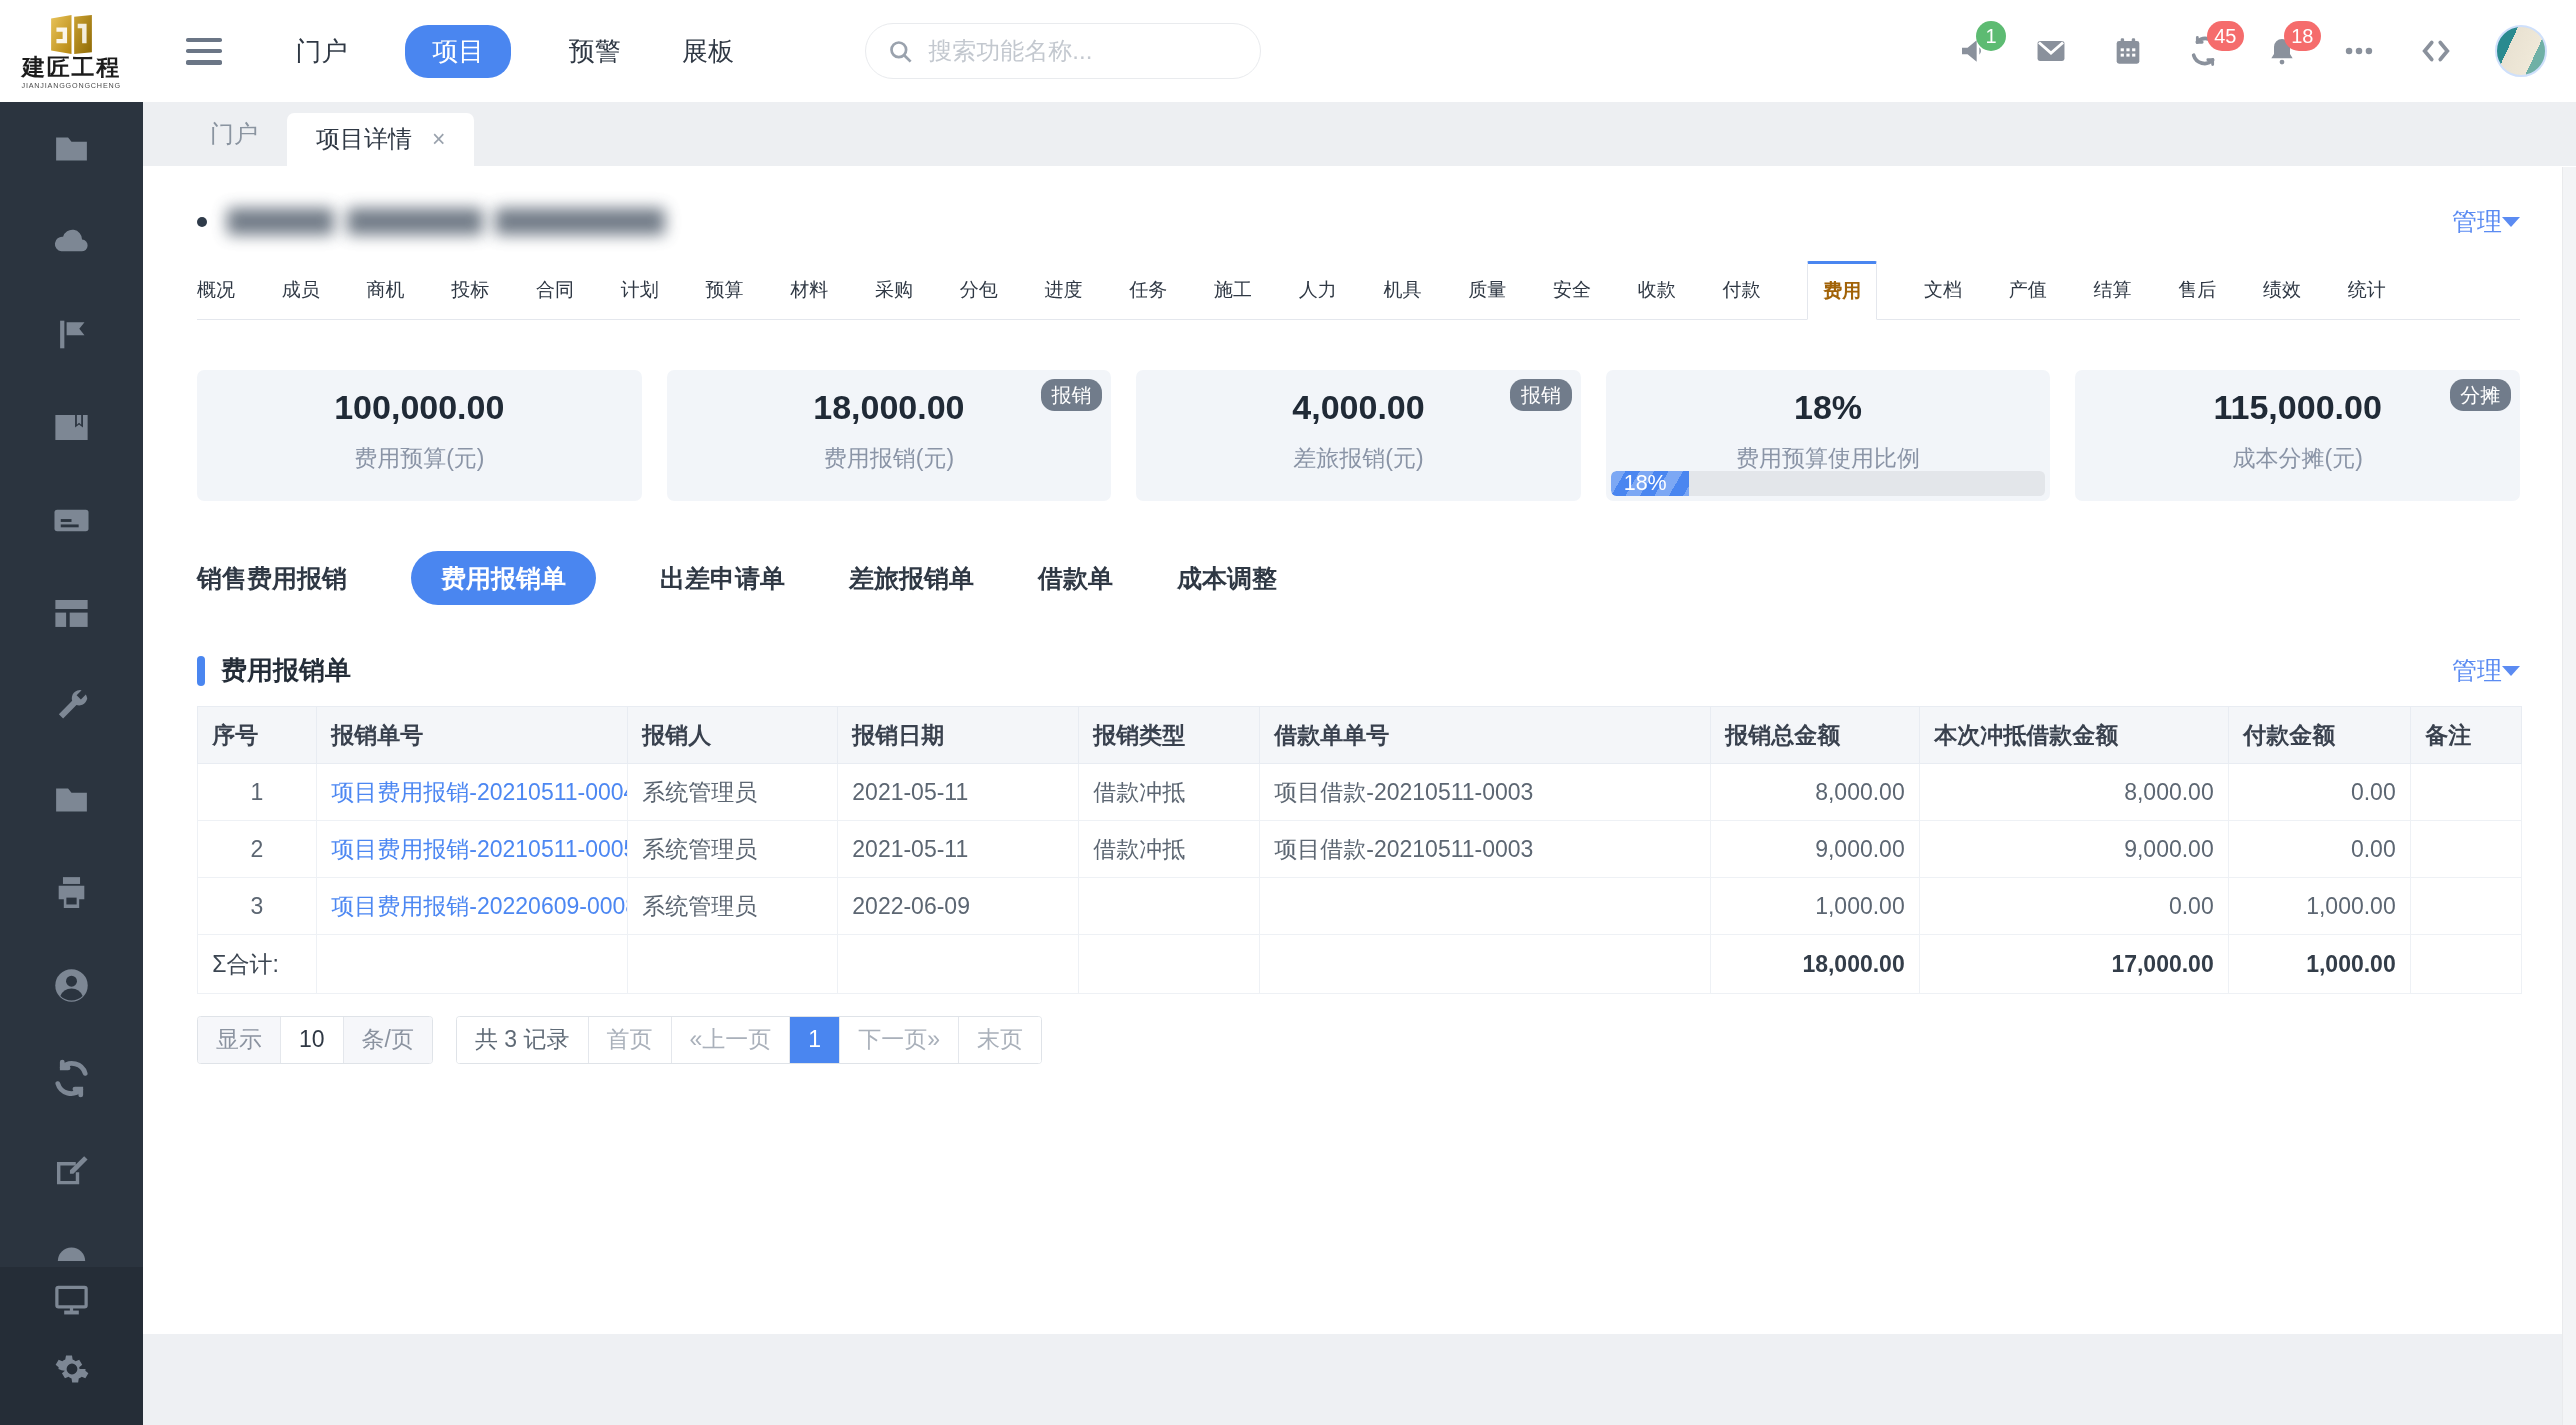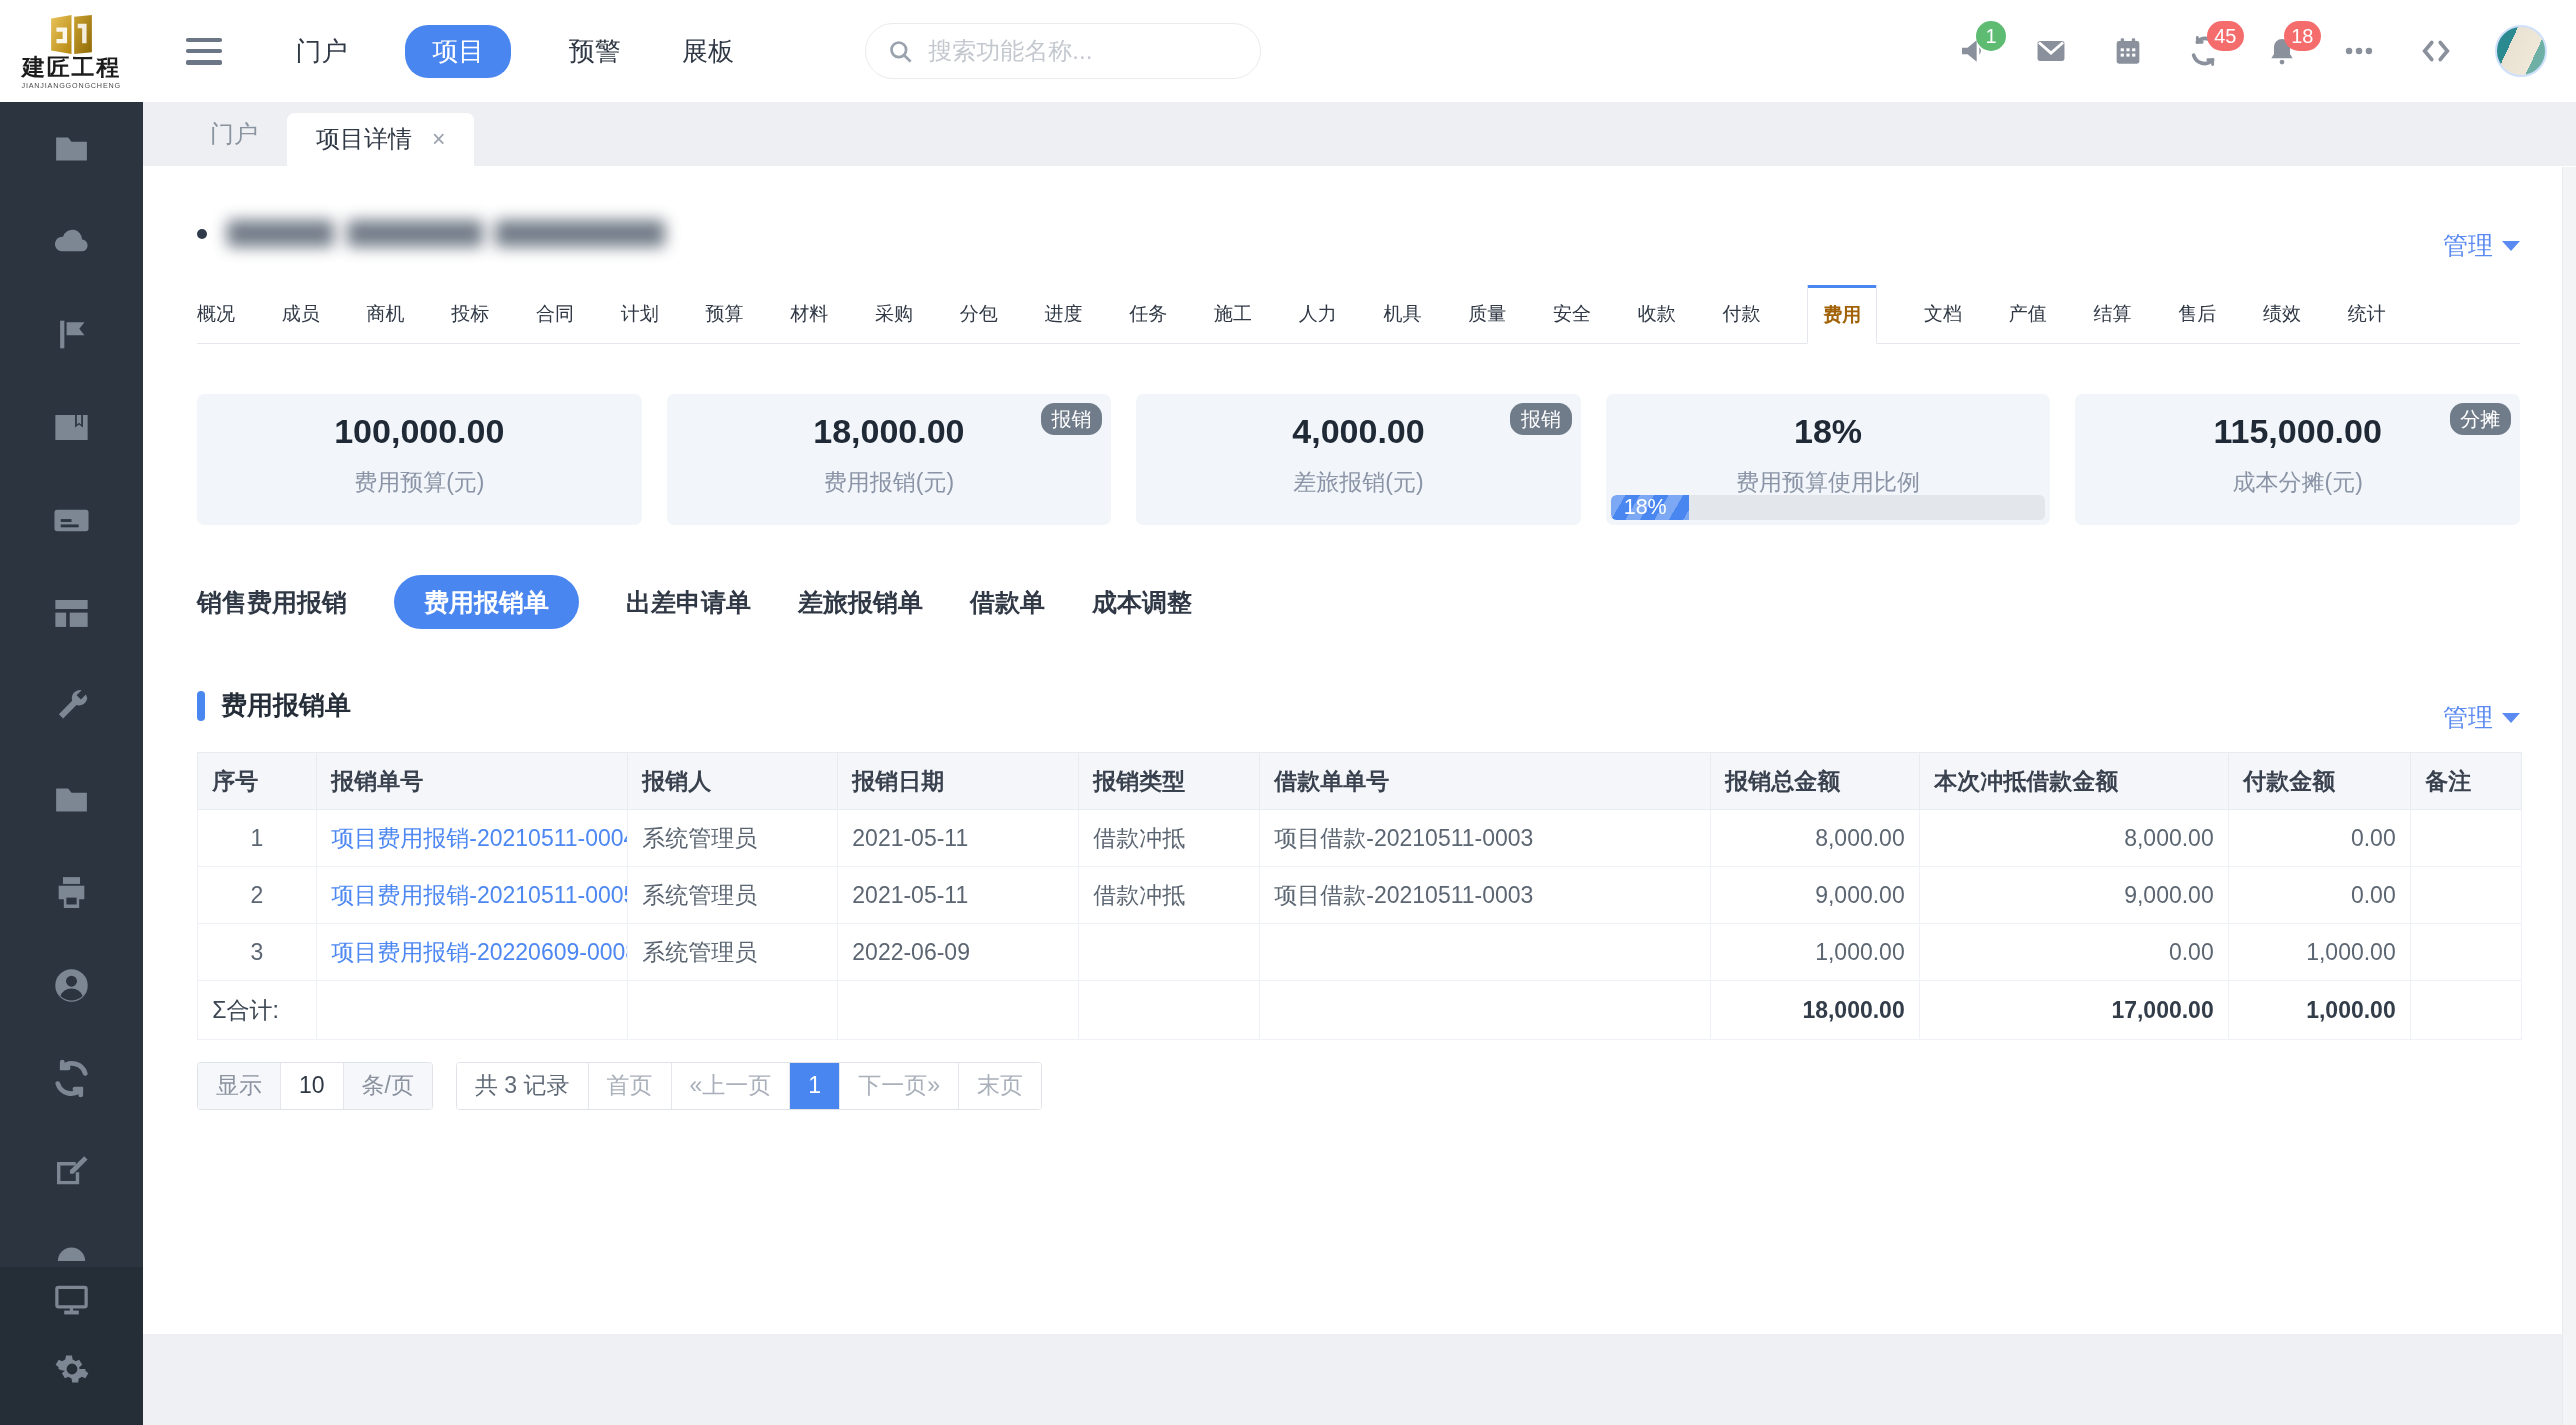--- a/index.html
+++ b/index.html
@@ -40,37 +40,37 @@
   .tabstrip { height:64px; background:#edeff2; display:flex; align-items:stretch; padding-left:38px; }
   .strip-tab { display:flex; align-items:center; padding:0 29px; color:#8a94a0; font-size:24px; cursor:pointer; }
   .strip-tab.active { background:#fff; color:#2f3844; margin-top:10.7px; border-radius:7.2px 7.2px 0 0; gap:20px; }
   .strip-close { color:#9aa2ad; font-size:23px; cursor:pointer; }
   .content { background:#fff; height:1168px; padding:0 56px 0 54px; position:relative; }
 
   .title-row { display:flex; align-items:center; padding-top:39px; }
   .bullet { width:10px; height:10px; border-radius:50%; background:#2f3b4a; margin-right:20px; flex:0 0 auto; }
   .blur-title { display:flex; gap:12.5px; align-items:center; }
   .blob { height:27px; border-radius:3.6px; background:#435060; filter:blur(7.2px); opacity:.75; }
-  .manage { margin-left:auto; color:#5b8bf2; font-size:25px; display:flex; align-items:center; gap:9px; cursor:pointer;margin-top:24px; }
+  .manage { margin-left:auto; color:#5b8bf2; font-size:25px; display:flex; align-items:center; cursor:pointer; }
   .caret { width:0; height:0; border-left:9px solid transparent; border-right:9px solid transparent; border-top:10.7px solid #5b8bf2; }
 
   .ptabs { display:flex; margin-top:23px; border-bottom:0.9px solid #e4e7ed; height:59px; align-items:stretch; justify-content:space-between; padding-right:134px; }
   .ptab { display:flex; align-items:center; font-size:19px; color:#2f3844; cursor:pointer; white-space:nowrap; }
   .ptab.active { border:0.9px solid #e4e7ed; border-top:3.6px solid #4a86f0; border-bottom:0.9px solid #fff; margin-bottom:-0.9px; background:#fff; color:#a16207; font-weight:bold; padding:0 15px; border-radius:1.8px 1.8px 0 0; }
 
   .cards { display:flex; gap:25px; margin-top:50px; }
   .card { flex:1; height:131px; background:#f2f5f9; border-radius:7.2px; position:relative; display:flex; flex-direction:column; align-items:center; justify-content:center; padding-bottom:9px; }
   .card-value { font-size:34px; font-weight:600; color:#202a36; }
   .card-label { font-size:23px; color:#8a94a6; margin-top:16px; }
   .card-badge { position:absolute; top:9px; right:9px; background:rgba(95,107,123,.88); color:#fff; font-size:20px; padding:2.7px 10.7px; border-radius:13.4px; }
   .card-badge:empty { display:none; }
   .progress-track { position:absolute; left:5.4px; right:5.4px; bottom:5.4px; height:25px; background:#e3e6ea; border-radius:5.4px; overflow:hidden; }
   .progress-fill { height:100%; background:#4a86f0; background-image:repeating-linear-gradient(120deg, rgba(255,255,255,.28) 0 12.5px, transparent 12.5px 25px); border-radius:5.4px 0 0 5.4px; color:#fff; font-size:21.5px; line-height:25px; padding-left:12.5px; }
 
-  .subtabs { display:flex; align-items:center; gap:47px; margin-top:50px; }
+  .subtabs { display:flex; align-items:center; gap:64px; margin-top:50px; }
   .subtab { font-size:25px; font-weight:bold; color:#2f3844; cursor:pointer; padding:10.7px 0; }
   .subtab.active { background:#4a86f0; color:#fff; border-radius:895px; padding:10.7px 30px; }
 
   .section-head { display:flex; align-items:center; margin-top:48px; }
   .section-bar { width:8px; height:30px; border-radius:4.5px; background:#4a86f0; margin-right:16px; }
   .section-title { font-size:26px; font-weight:bold; color:#242d38; }
 
   table.grid { border-collapse:collapse; table-layout:fixed; width:2323px; margin-top:18px; }
   table.grid th, table.grid td { border:0.9px solid #eef1f5; font-size:23px; height:57px; padding:0 14.3px; overflow:hidden; white-space:nowrap; }
   table.grid thead th { background:#f4f6f9; color:#39414e; font-weight:bold; border-color:#e8ecf2; text-align:left; }

